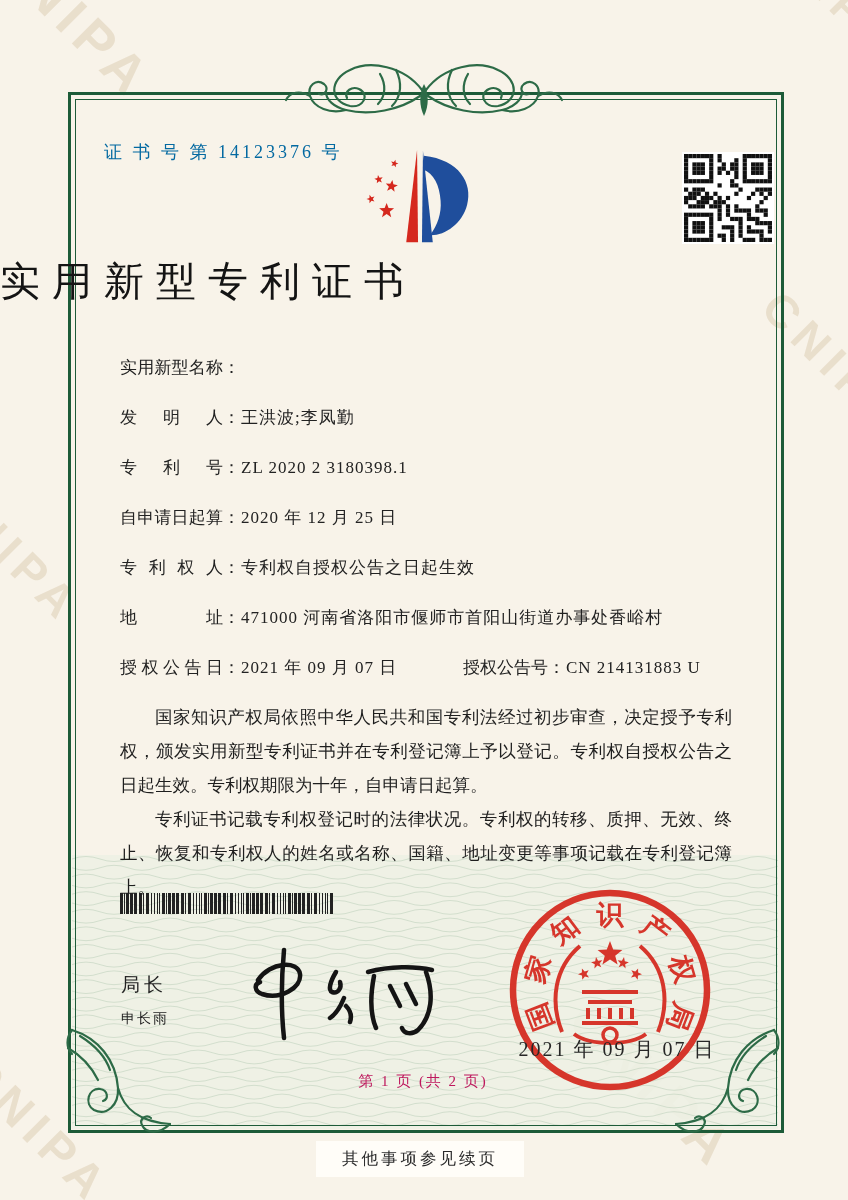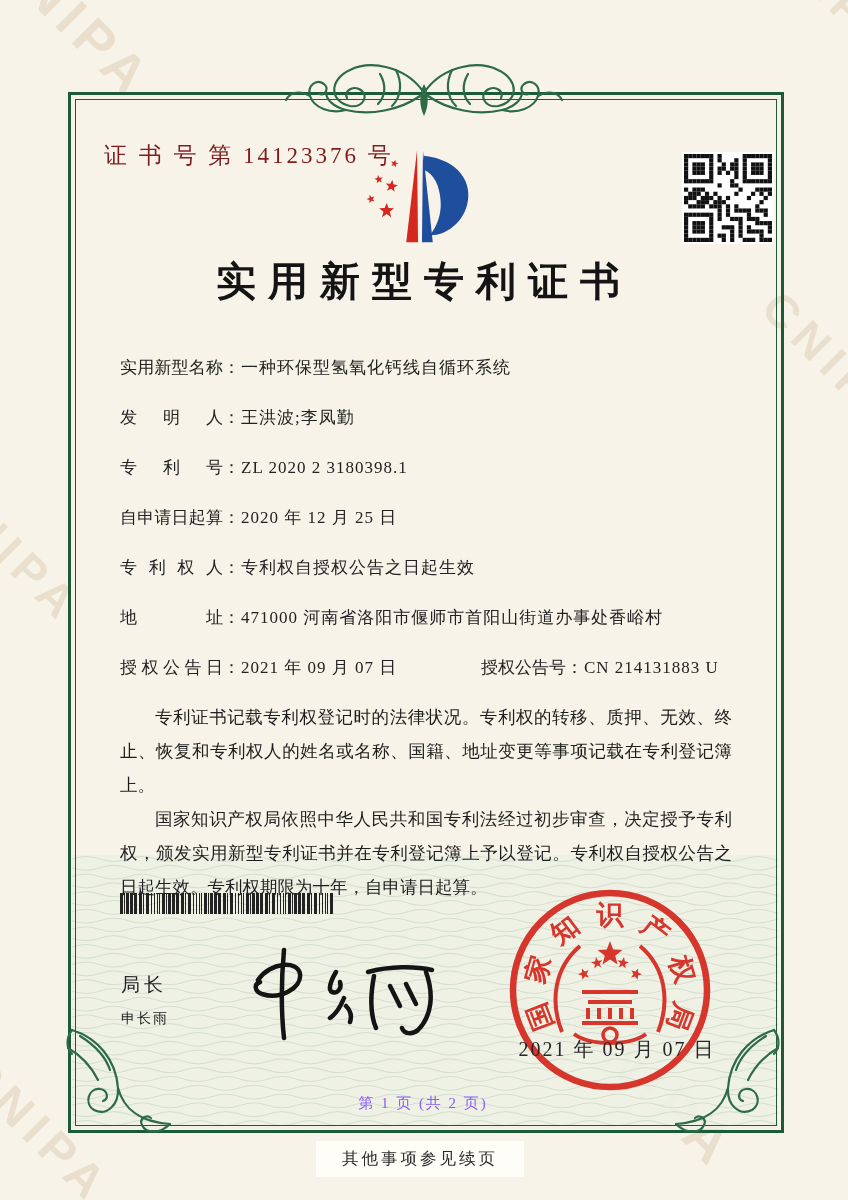--- a/index.html
+++ b/index.html
@@ -4,50 +4,50 @@
 <style>
   html,body{margin:0;padding:0;background:#e8e4da;}
   .page{position:relative;width:848px;height:1200px;background:#f8f3e9;overflow:hidden;
         font-family:"Liberation Serif","DejaVu Serif",serif;color:#222;}
   .wm{position:absolute;font-family:"Liberation Sans","DejaVu Sans",sans-serif;font-weight:700;
       color:#c9b28d;opacity:.30;transform:rotate(45deg);letter-spacing:8px;user-select:none;}
   .frame{position:absolute;left:68px;top:92px;width:710px;height:1035px;border:3px solid #1d5b38;}
   .frame-inner{position:absolute;inset:4px;border:1px solid #1d5b38;}
   .orn{position:absolute;stroke:#2d6b47;fill:none;stroke-width:2.2;stroke-linecap:round;}
   .orn .fill{fill:#2d6b47;stroke:none;}
-  .cert-no{position:absolute;left:104px;top:140px;font-size:23px;letter-spacing:3px;color:#7f1d1d;}
+  .cert-no{position:absolute;left:104px;top:140px;font-size:18px;letter-spacing:3px;color:#0369a1;}
   .logo{position:absolute;left:360px;top:144px;width:120px;height:108px;}
   .qr{position:absolute;left:682px;top:152px;width:88px;height:88px;background:#fff;padding:2px;}
   .qr rect{fill:#111;}
-  .title{position:absolute;left:0;right:0;top:254px;text-align:center;font-size:40px;font-weight:700;
+  .title{position:absolute;left:0;right:0;top:254px;font-size:40px;font-weight:400;
          letter-spacing:12px;color:#141414;}
   .fields{position:absolute;left:120px;top:356px;width:618px;font-size:17px;}
   .frow{display:flex;height:50px;align-items:flex-start;line-height:24px;}
   .flabel{display:inline-block;width:103px;text-align:justify;text-align-last:justify;}
   .fcolon{display:inline-block;width:18px;}
   .fvalue{letter-spacing:1px;}
-  .fgroup2{margin-left:60px;display:flex;}
+  .fgroup2{margin-left:42px;display:flex;}
   .body-text{position:absolute;left:120px;top:700px;width:612px;font-size:17.5px;line-height:34px;
              text-align:justify;color:#1e1e1e;}
   .body-text p{margin:0;text-indent:2em;}
   .waves-wrap{position:absolute;left:72px;top:855px;width:706px;height:274px;}
   #waves path{stroke:#c3d4c0;fill:none;stroke-width:1;opacity:.65;}
   .barcode{position:absolute;left:120px;top:893px;width:214px;height:21px;}
   .barcode rect{fill:#222;}
   .director-label{position:absolute;left:121px;top:972px;font-size:19px;letter-spacing:4px;}
   .director-name{position:absolute;left:121px;top:1010px;font-size:14px;letter-spacing:2px;}
   .signature{position:absolute;left:240px;top:942px;width:210px;height:100px;}
   .signature path{stroke:#141414;stroke-width:4.5;fill:none;stroke-linecap:round;stroke-linejoin:round;}
   .seal{position:absolute;left:504px;top:884px;width:212px;height:212px;opacity:.93;}
   .seal .red{fill:#d5281e;stroke:none;}
   .seal .redline{stroke:#d5281e;fill:none;}
   .seal text{fill:#d5281e;font-weight:700;font-size:27px;font-family:"Liberation Serif","DejaVu Serif",serif;}
   .seal-date{position:absolute;left:512px;top:1036px;width:210px;font-size:20px;letter-spacing:2px;
              color:#262626;text-align:center;}
-  .page-info{position:absolute;left:68px;width:710px;top:1094px;text-align:center;font-size:15px;color:#8b5cf6;letter-spacing:2px;}
+  .page-info{position:absolute;left:68px;width:710px;top:1072px;text-align:center;font-size:15px;color:#be185d;letter-spacing:2px;}
   .cont-note{position:absolute;left:0;right:8px;top:1141px;text-align:center;}
   .cont-note span{display:inline-block;background:#fffdf8;padding:7px 26px;font-size:16.5px;letter-spacing:3px;color:#2a2a2a;}
 </style>
 </head>
 <body>
 
 <div class="page">
 
   <div class="wm" style="left:-30px;top:-14px;font-size:54px;">CNIPA</div>
   <div class="wm" style="left:742px;top:-36px;font-size:44px;">CNIPA</div>
@@ -355,21 +355,20 @@
       <rect x="76" y="80" width="4" height="4"></rect>
       <rect x="80" y="80" width="4" height="4"></rect>
     </svg>
 
   <div class="title">实用新型专利证书</div>
 
   <div class="fields">
     <div class="frow">
       <span class="flabel">实用新型名称</span>
         <span class="fcolon">：</span>
-      <span class="fvalue">一种环保型氢氧化钙线自循环系统</span>
     </div>
     <div class="frow">
       <span class="flabel">发 明 人</span>
         <span class="fcolon">：</span>
       <span class="fvalue">王洪波;李凤勤</span>
     </div>
     <div class="frow">
       <span class="flabel">专 利 号</span>
         <span class="fcolon">：</span>
       <span class="fvalue">ZL 2020 2 3180398.1</span>
@@ -395,22 +394,22 @@
       <span class="fvalue" style="width:180px;display:inline-block;">2021 年 09 月 07 日</span>
       <span class="fgroup2">
         <span>授权公告号</span>
           <span class="fcolon">：</span>
         <span class="fvalue">CN 214131883 U</span>
       </span>
     </div>
   </div>
 
   <div class="body-text">
+    <p>国家知识产权局依照中华人民共和国专利法经过初步审查，决定授予专利权，颁发实用新型专利证书并在专利登记簿上予以登记。专利权自授权公告之日起生效。专利权期限为十年，自申请日起算。</p>
     <p>专利证书记载专利权登记时的法律状况。专利权的转移、质押、无效、终止、恢复和专利权人的姓名或名称、国籍、地址变更等事项记载在专利登记簿上。</p>
-    <p>国家知识产权局依照中华人民共和国专利法经过初步审查，决定授予专利权，颁发实用新型专利证书并在专利登记簿上予以登记。专利权自授权公告之日起生效。专利权期限为十年，自申请日起算。</p>
   </div>
 
   <svg id="barcode" class="barcode" viewBox="0 0 214 21">
       <rect x="0" y="0" width="3" height="21"></rect>
       <rect x="4" y="0" width="1" height="21"></rect>
       <rect x="6" y="0" width="3" height="21"></rect>
       <rect x="10" y="0" width="3" height="21"></rect>
       <rect x="14" y="0" width="3" height="21"></rect>
       <rect x="19" y="0" width="3" height="21"></rect>
       <rect x="23" y="0" width="1" height="21"></rect>

